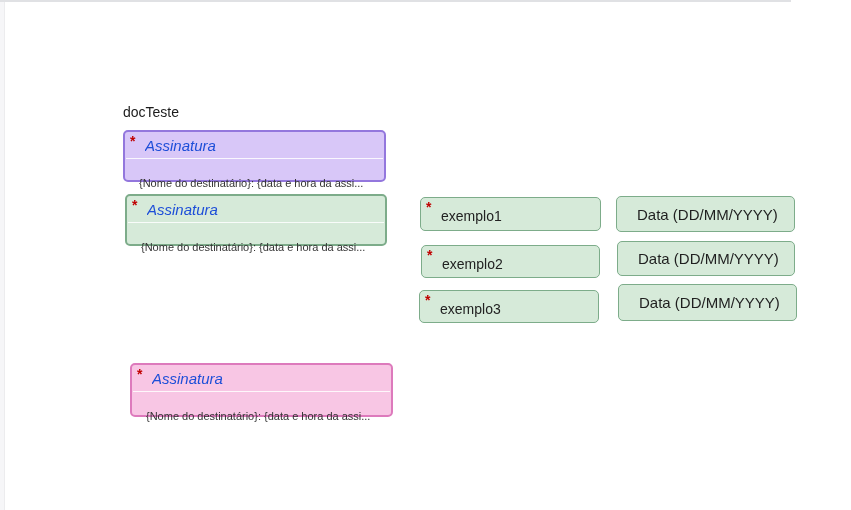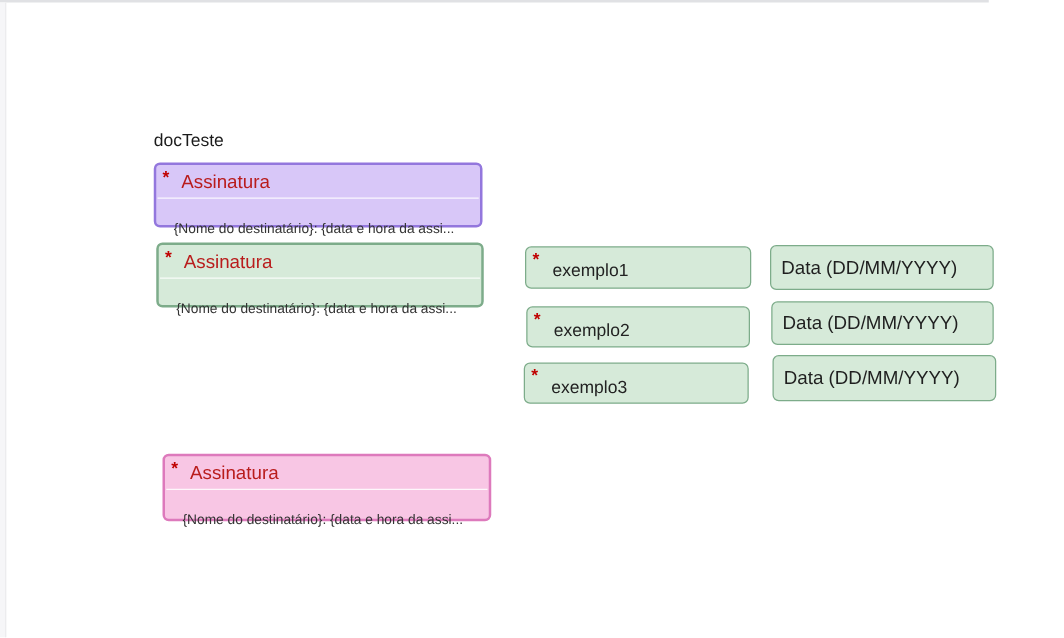--- a/index.html
+++ b/index.html
@@ -54,21 +54,22 @@
     left: 5px; top: 2px;
     color: var(--required-red);
     font-weight: bold;
     font-size: 14px;
     line-height: 14px;
   }
   .sig-title {
     position: absolute;
     left: 20px; top: 5px; right: 6px;
     font-size: 15px;
-    color: #b91c1c;
+    font-style: italic;
+    color: #1d4ed8;
     white-space: nowrap;
     overflow: hidden;
   }
   .sig-divider {
     position: absolute;
     left: 1px; right: 1px; top: 26px;
     height: 1px;
     background: rgba(255,255,255,0.85);
   }
   .sig-sub {
@@ -79,30 +80,29 @@
     white-space: nowrap;
     overflow: hidden;
   }
   .txt-field, .date-field {
     background: var(--green-bg);
     border: 1.5px solid var(--green-border);
     display: flex;
     align-items: center;
   }
   .txt-field .txt-label {
-    padding-left: 7px;
+    padding-left: 20px;
     padding-top: 4px;
     font-size: 14px;
     color: #222222;
     white-space: nowrap;
     overflow: hidden;
-    margin-left: 14px;
   }
   .date-field .date-label {
-    padding-left: 8px;
+    padding-left: 20px;
     font-size: 15px;
     color: #1f1f1f;
     white-space: nowrap;
     overflow: hidden;
   }
 </style>
 </head>
 <body>
 
 <div class="stage">

